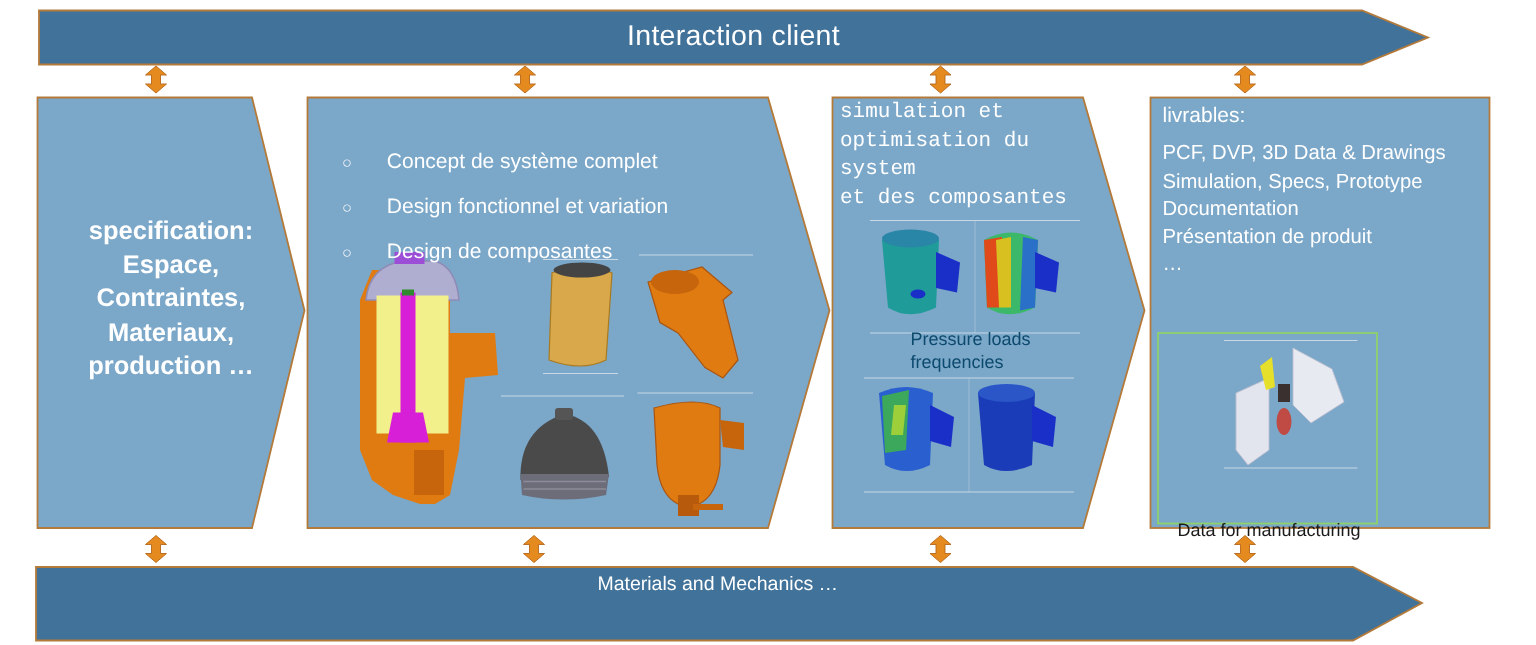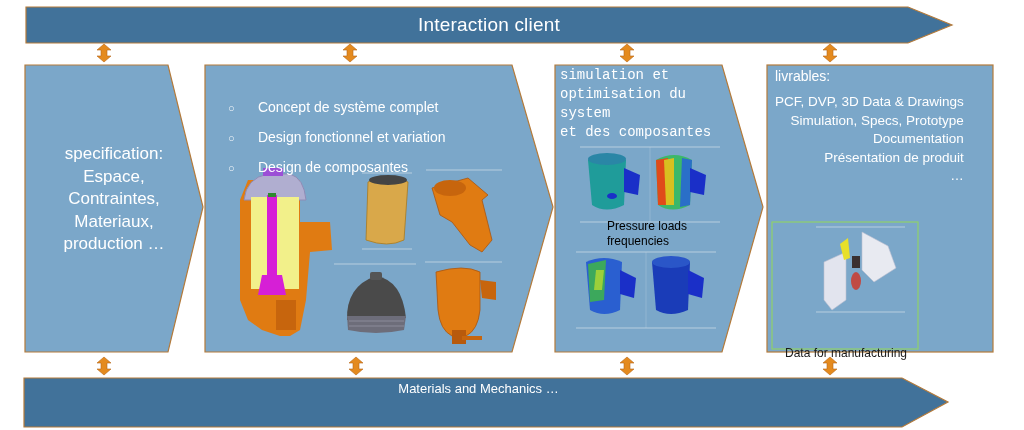--- a/index.html
+++ b/index.html
@@ -2,28 +2,28 @@
 <html><head>
 <meta charset="utf-8">
 <style>
   html, body { margin:0; padding:0; background:#ffffff; }
   body { width:1024px; height:430px; position:relative; overflow:hidden;
          font-family:"Liberation Sans", "DejaVu Sans", sans-serif; }
   svg.frame { position:absolute; left:0; top:0; }
   .txt { position:absolute; color:#ffffff; }
   .banner-top-text { left:26px; top:8px; width:926px; height:40px; line-height:34px;
                      text-align:center; font-size:19px; letter-spacing:0.2px; }
-  .spec-text { left:26px; top:143px; width:176px; text-align:center; font-size:17px; line-height:22.5px; }
+  .spec-text { left:26px; top:143px; width:176px; text-align:center; font-size:17px; line-height:22.5px;font-weight:bold; }
   .concept-list { left:210px; top:80px; width:320px; margin:16px; padding:0; list-style:none; font-size:14px; }
   .concept-list li { height:30px; line-height:22px; white-space:nowrap; }
   .concept-list .bullet { display:inline-block; width:26px; padding-left:2px; font-size:11px; opacity:0.9; }
   .sim-title { left:560px; top:66px; width:180px; font-size:14px; line-height:19px;font-family:Liberation Mono, monospace; }
-  .sim-caption { position:absolute; left:607px; top:219px; color:#000000; font-size:12px; line-height:15px; }
+  .sim-caption { position:absolute; left:607px; top:219px; color:#0c4a6e; font-size:12px; line-height:15px; }
   .liv-title { left:775px; top:66px; font-size:14px; line-height:20px; }
-  .liv-items { left:775px; top:93px; font-size:13.5px; line-height:18.5px; margin:0; padding:0; list-style:none;text-align:right; }
+  .liv-items { left:775px; top:93px; font-size:13.5px; line-height:18.5px; margin:0; padding:0; list-style:none; }
   .mfg-caption { position:absolute; left:772px; top:318px; width:148px; text-align:center; color:#1a1a1a; font-size:12px;margin-top:28px; }
   .expertise-text { left:26px; top:377px; width:905px; text-align:center; font-size:13px; line-height:23px; }
   .expertise-text .lead { font-size:19px; }
 </style>
 </head>
 <body>
 
 <svg class="frame" width="1024" height="430" viewBox="0 0 1024 430">
   <defs>
     <g id="dblarrow">

